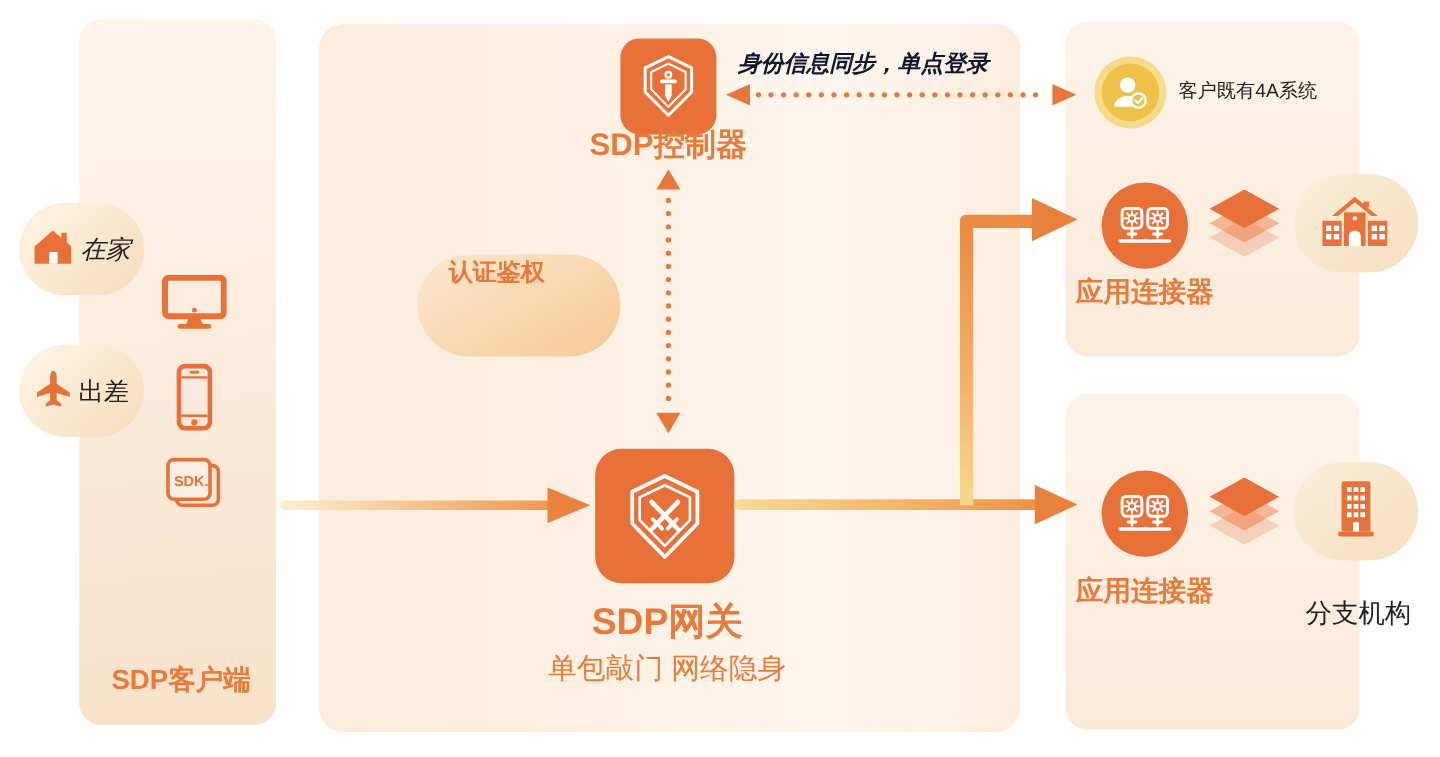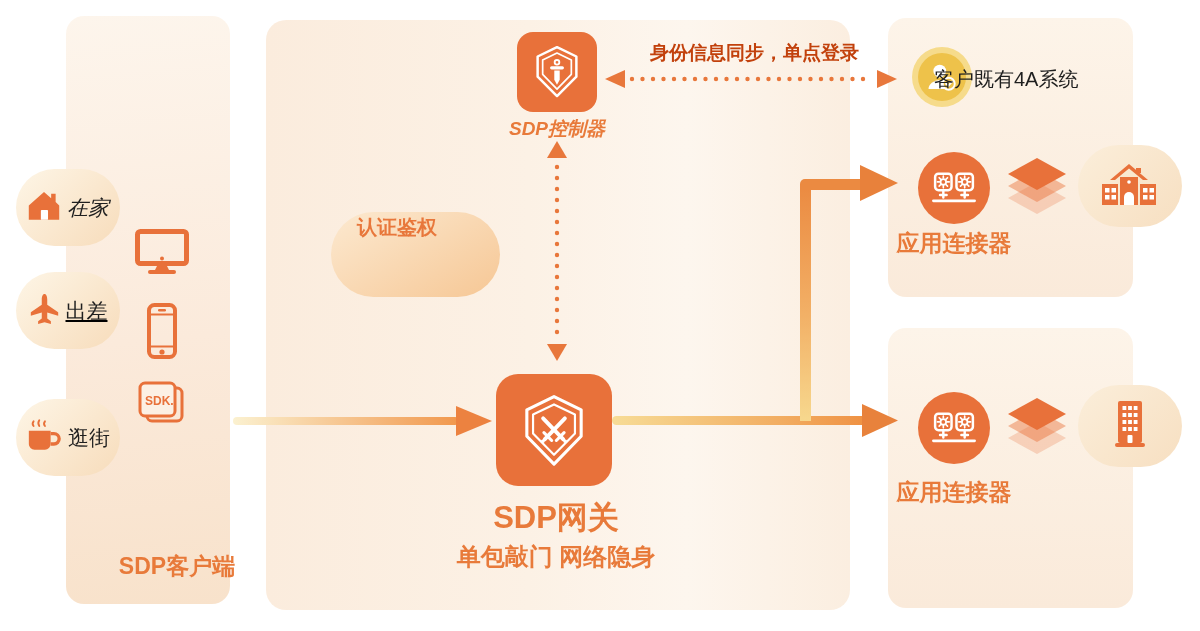--- a/index.html
+++ b/index.html
@@ -13,36 +13,36 @@
   .mid-panel{left:266px;top:20px;width:584px;height:590px;border-radius:20px;
       background:linear-gradient(90deg,#fbecdd 0%,#fcf1e5 45%,#fdf6ee 72%,#fbeee0 100%);}
   .right-panel{left:888px;width:245px;background:linear-gradient(180deg,#fdf4e9 0%,#faeada 100%);}
   .hq-panel{top:18px;height:279px;}
   .branch-panel{top:328px;height:280px;}
   
   .pill{position:absolute;left:16px;width:104px;height:77px;border-radius:44px;
       background:linear-gradient(135deg,#fdf3e2 10%,#f7dcbb 100%);
       display:flex;align-items:center;justify-content:center;gap:6px;}
   .pill-label{font-size:21px;color:#1f1f1f;font-weight:500;}
-  .auth-bubble{position:absolute;left:331px;top:212px;width:169px;height:85px;border-radius:44px;
+  .auth-bubble{position:absolute;left:348px;top:212px;width:169px;height:85px;border-radius:44px;
       background:linear-gradient(150deg,#fce9d0 0%,#f6c795 100%);
       display:flex;flex-direction:column;justify-content:space-between;padding-left:26px;box-sizing:border-box;}
   .auth-line{font-size:20px;font-weight:bold;color:#e8773b;line-height:30px;}
   .blob{position:absolute;width:104px;height:82px;border-radius:42px;
       background:linear-gradient(135deg,#fbeeda 0%,#f7dfc1 100%);
       display:flex;align-items:center;justify-content:center;}
   
   .tile{position:absolute;background:#e8713a;display:flex;align-items:center;justify-content:center;}
   .controller-tile{left:517px;top:32px;width:80px;height:80px;border-radius:16px;}
   .gateway-tile{left:496px;top:374px;width:116px;height:112px;border-radius:22px;}
   .conn-circle{width:72px;height:72px;border-radius:50%;}
   
   .o-label{position:absolute;color:#e87a3a;font-weight:bold;text-align:center;}
   .k-label{position:absolute;color:#1f1f1f;}
-  .sync-label{position:absolute;left:650px;top:40px;font-size:19px;font-weight:600;color:#c2410c;}
+  .sync-label{position:absolute;left:615px;top:40px;font-size:19px;font-weight:600;color:#0f172a;font-style:italic;}
   
   .aline{position:absolute;border-radius:5px;}
   .ahead{position:absolute;clip-path:polygon(0 0,100% 50%,0 100%);}
   .ring{width:60px;height:60px;border-radius:50%;background:#f6db8b;display:flex;align-items:center;justify-content:center;}
   .ring-in{width:48px;height:48px;border-radius:50%;background:#eec24a;display:flex;align-items:center;justify-content:center;}
 </style>
 </head>
 <body>
 
 <div class="canvas">
@@ -55,43 +55,29 @@
   <div class="pill" style="top:169px;font-style:italic;">
     <span>
       <svg width="34" height="31" viewBox="0 0 38 34">
         <path d="M2 17 L19 2 L27 9 V4 H32 V13 L36 17 V33 H2 Z" fill="#e8713a"></path>
         <rect x="15.5" y="22" width="8" height="11" rx="1" fill="#fff"></rect>
       </svg>
     </span>
     <span class="pill-label">在家</span>
   </div>
 
-  <div class="pill" style="top:272px;text-decoration:underline;">
+  <div class="pill" style="top:287px;">
     <span>
       <svg width="31" height="31" viewBox="0 0 34 34">
         <path d="M17 1 C19 1 20 4 20 7 V13 L32 21 V25 L20 21.5 V28 L24 31 V34 L17 32 L10 34 V31 L14 28 V21.5 L2 25 V21 L14 13 V7 C14 4 15 1 17 1 Z" fill="#e8713a"></path>
       </svg>
     </span>
     <span class="pill-label">出差</span>
   </div>
 
-  <div class="pill" style="top:399px;">
-    <span>
-      <svg width="36" height="33" viewBox="0 0 38 34">
-        <g stroke="#e8713a" stroke-width="2" fill="none" stroke-linecap="round">
-          <path d="M8 2 q-2 2.5 0 5"></path>
-            <path d="M14 1 q-2 3 0 6"></path>
-            <path d="M20 2 q-2 2.5 0 5"></path>
-        </g>
-        <path d="M3 12 H26 V26 a6 6 0 0 1 -6 6 H9 a6 6 0 0 1 -6 -6 Z" fill="#e8713a"></path>
-        <path d="M26 15 h3.5 a5.5 5.5 0 0 1 0 11 H26" fill="none" stroke="#e8713a" stroke-width="3.5"></path>
-      </svg>
-    </span>
-    <span class="pill-label">逛街</span>
-  </div>
 
   <div class="abs" style="left:135px;top:229px;">
     <svg width="54" height="47" viewBox="0 0 54 47">
       <rect x="2.5" y="2.5" width="49" height="32" rx="3" fill="none" stroke="#e8713a" stroke-width="5"></rect>
       <circle cx="27" cy="29.5" r="2" fill="#e8713a"></circle>
       <path d="M23 35 h8 l3 6 h-14 Z" fill="#e8713a"></path>
       <rect x="13" y="41" width="28" height="4" rx="2" fill="#e8713a"></rect>
     </svg>
   </div>
   <div class="abs" style="left:147px;top:303px;">
@@ -104,34 +90,34 @@
     </svg>
   </div>
   <div class="abs" style="left:137px;top:380px;">
     <svg width="48" height="47" viewBox="0 0 48 47">
       <rect x="10" y="8" width="35" height="33" rx="5" fill="none" stroke="#e8713a" stroke-width="3"></rect>
       <rect x="3" y="3" width="35" height="33" rx="5" fill="#fcf0e4" stroke="#e8713a" stroke-width="3"></rect>
       <text x="8" y="25" font-size="12" font-weight="bold" fill="#e8713a" font-family="Liberation Sans, DejaVu Sans, sans-serif">SDK.</text>
     </svg>
   </div>
 
-  <div class="o-label" style="left:66px;top:551px;width:170px;font-size:23px;margin-left:26px;">SDP客户端</div>
+  <div class="o-label" style="left:66px;top:551px;width:170px;font-size:23px;">SDP客户端</div>
 
   <div class="tile controller-tile">
     <svg width="62" height="64" viewBox="0 0 80 80">
       <g fill="none" stroke="#fff" stroke-linejoin="round">
         <path d="M40 8 L65 20 V46 L40 71 L15 46 V20 Z" stroke-width="3.2"></path>
         <path d="M40 15.5 L58.5 24.5 V43 L40 62 L21.5 43 V24.5 Z" stroke-width="2.2"></path>
       </g>
       <circle cx="40" cy="27.5" r="3" fill="none" stroke="#fff" stroke-width="2.4"></circle>
       <rect x="31" y="32.5" width="18" height="4.2" rx="2.1" fill="#fff"></rect>
       <path d="M36.5 38 H43.5 V50 L40 56.5 L36.5 50 Z" fill="#fff"></path>
     </svg>
   </div>
-  <div class="o-label" style="left:467px;top:116px;width:180px;font-size:19px;font-style:italic;">SDP控制器</div>
+  <div class="o-label" style="left:467px;top:103px;width:180px;font-size:26px;">SDP控制器</div>
 
   <div class="auth-bubble">
     <span class="auth-line">认证鉴权</span>
   </div>
 
   <div class="tile gateway-tile">
     <svg width="90" height="90" viewBox="0 0 116 112">
       <g fill="none" stroke="#fff" stroke-linejoin="round">
         <path d="M58 13 L93 30 V64 L58 100 L23 64 V30 Z" stroke-width="4"></path>
         <path d="M58 23 L85 36 V60.5 L58 88 L31 60.5 V36 Z" stroke-width="2.8"></path>
@@ -142,21 +128,21 @@
       </g>
       <g stroke="#fff" stroke-width="4" stroke-linecap="round">
         <line x1="61" y1="69.5" x2="71" y2="59.5"></line>
         <line x1="45" y1="59.5" x2="55" y2="69.5"></line>
       </g>
       <circle cx="72.5" cy="70.5" r="2.4" fill="#fff"></circle>
       <circle cx="43.5" cy="70.5" r="2.4" fill="#fff"></circle>
     </svg>
   </div>
   <div class="o-label" style="left:456px;top:497px;width:200px;font-size:31px;">SDP网关</div>
-  <div class="o-label" style="left:426px;top:541px;width:260px;font-size:24px;font-weight:700;">单包敲门 网络隐身</div>
+  <div class="o-label" style="left:426px;top:541px;width:260px;font-size:24px;font-weight:400;">单包敲门 网络隐身</div>
 
   <div class="aline" style="left:233px;top:417px;width:226px;height:8px;background:linear-gradient(90deg,#fbf1d0,#f1974c);"></div>
   <div class="ahead" style="left:456px;top:406px;width:36px;height:30px;background:#ec8240;"></div>
 
   <div class="aline" style="left:612px;top:416px;width:254px;height:9px;background:linear-gradient(90deg,#f7dc96,#f2ae63 65%,#ef9143);"></div>
   <div class="ahead" style="left:862px;top:404px;width:36px;height:33px;background:#e8823c;"></div>
 
   <div class="aline" style="left:800px;top:184px;width:11px;height:237px;border-radius:0;background:linear-gradient(180deg,#eb8a41,#f2b066 55%,#f7d88e);"></div>
   <div class="aline" style="left:800px;top:179px;width:63px;height:11px;border-radius:5px 0 0 0;background:#eb8a41;"></div>
   <div class="ahead" style="left:860px;top:165px;width:38px;height:36px;background:#e8813b;"></div>
@@ -182,21 +168,21 @@
         <div class="ring-in">
       <svg width="36" height="36" viewBox="0 0 48 48">
         <path d="M6 40 a15 12 0 0 1 30 0 Z" fill="#fff"></path>
         <circle cx="21" cy="16" r="8.5" fill="#fff"></circle>
         <circle cx="33" cy="33" r="8" fill="#eec24a" stroke="#fff" stroke-width="2.5"></circle>
         <path d="M29.5 33 l2.8 2.8 l5 -5.5" stroke="#fff" stroke-width="2.5" fill="none" stroke-linecap="round" stroke-linejoin="round"></path>
       </svg>
     </div>
       </div>
   </div>
-  <div class="k-label" style="left:934px;top:66px;font-size:20px;">客户既有4A系统</div>
+  <div class="k-label" style="left:982px;top:66px;font-size:16px;">客户既有4A系统</div>
 
   <div class="tile conn-circle" style="left:918px;top:152px;">
     <svg width="46" height="37" viewBox="0 0 56 44">
       <defs>
         <g id="gcell">
           <rect x="5" y="4" width="20" height="20" rx="4" fill="none" stroke="#fff" stroke-width="3"></rect>
           <circle cx="15" cy="14" r="3.4" fill="none" stroke="#fff" stroke-width="2.2"></circle>
           <path d="M15 6.8 V9.2 M15 18.8 V21.2 M7.8 14 H10.2 M19.8 14 H22.2 M9.9 8.9 l1.7 1.7 M20.1 8.9 l-1.7 1.7 M9.9 19.1 l1.7 -1.7 M20.1 19.1 l-1.7 -1.7" stroke="#fff" stroke-width="2" stroke-linecap="round" fill="none"></path>
         </g>
       </defs>
@@ -278,14 +264,15 @@
             <rect x="14.1" y="20" width="3.8" height="4"></rect>
             <rect x="19.7" y="20" width="3.8" height="4"></rect>
           <rect x="8.5" y="27" width="3.8" height="4"></rect>
             <rect x="14.1" y="27" width="3.8" height="4"></rect>
             <rect x="19.7" y="27" width="3.8" height="4"></rect>
           <rect x="13.5" y="35" width="5" height="8" rx="1"></rect>
         </g>
       </svg>
     </span>
   </div>
+  <div class="k-label" style="left:1072px;top:496px;width:120px;font-size:22px;text-align:center;">分支机构</div>
 
 </div>
 
 </body></html>

